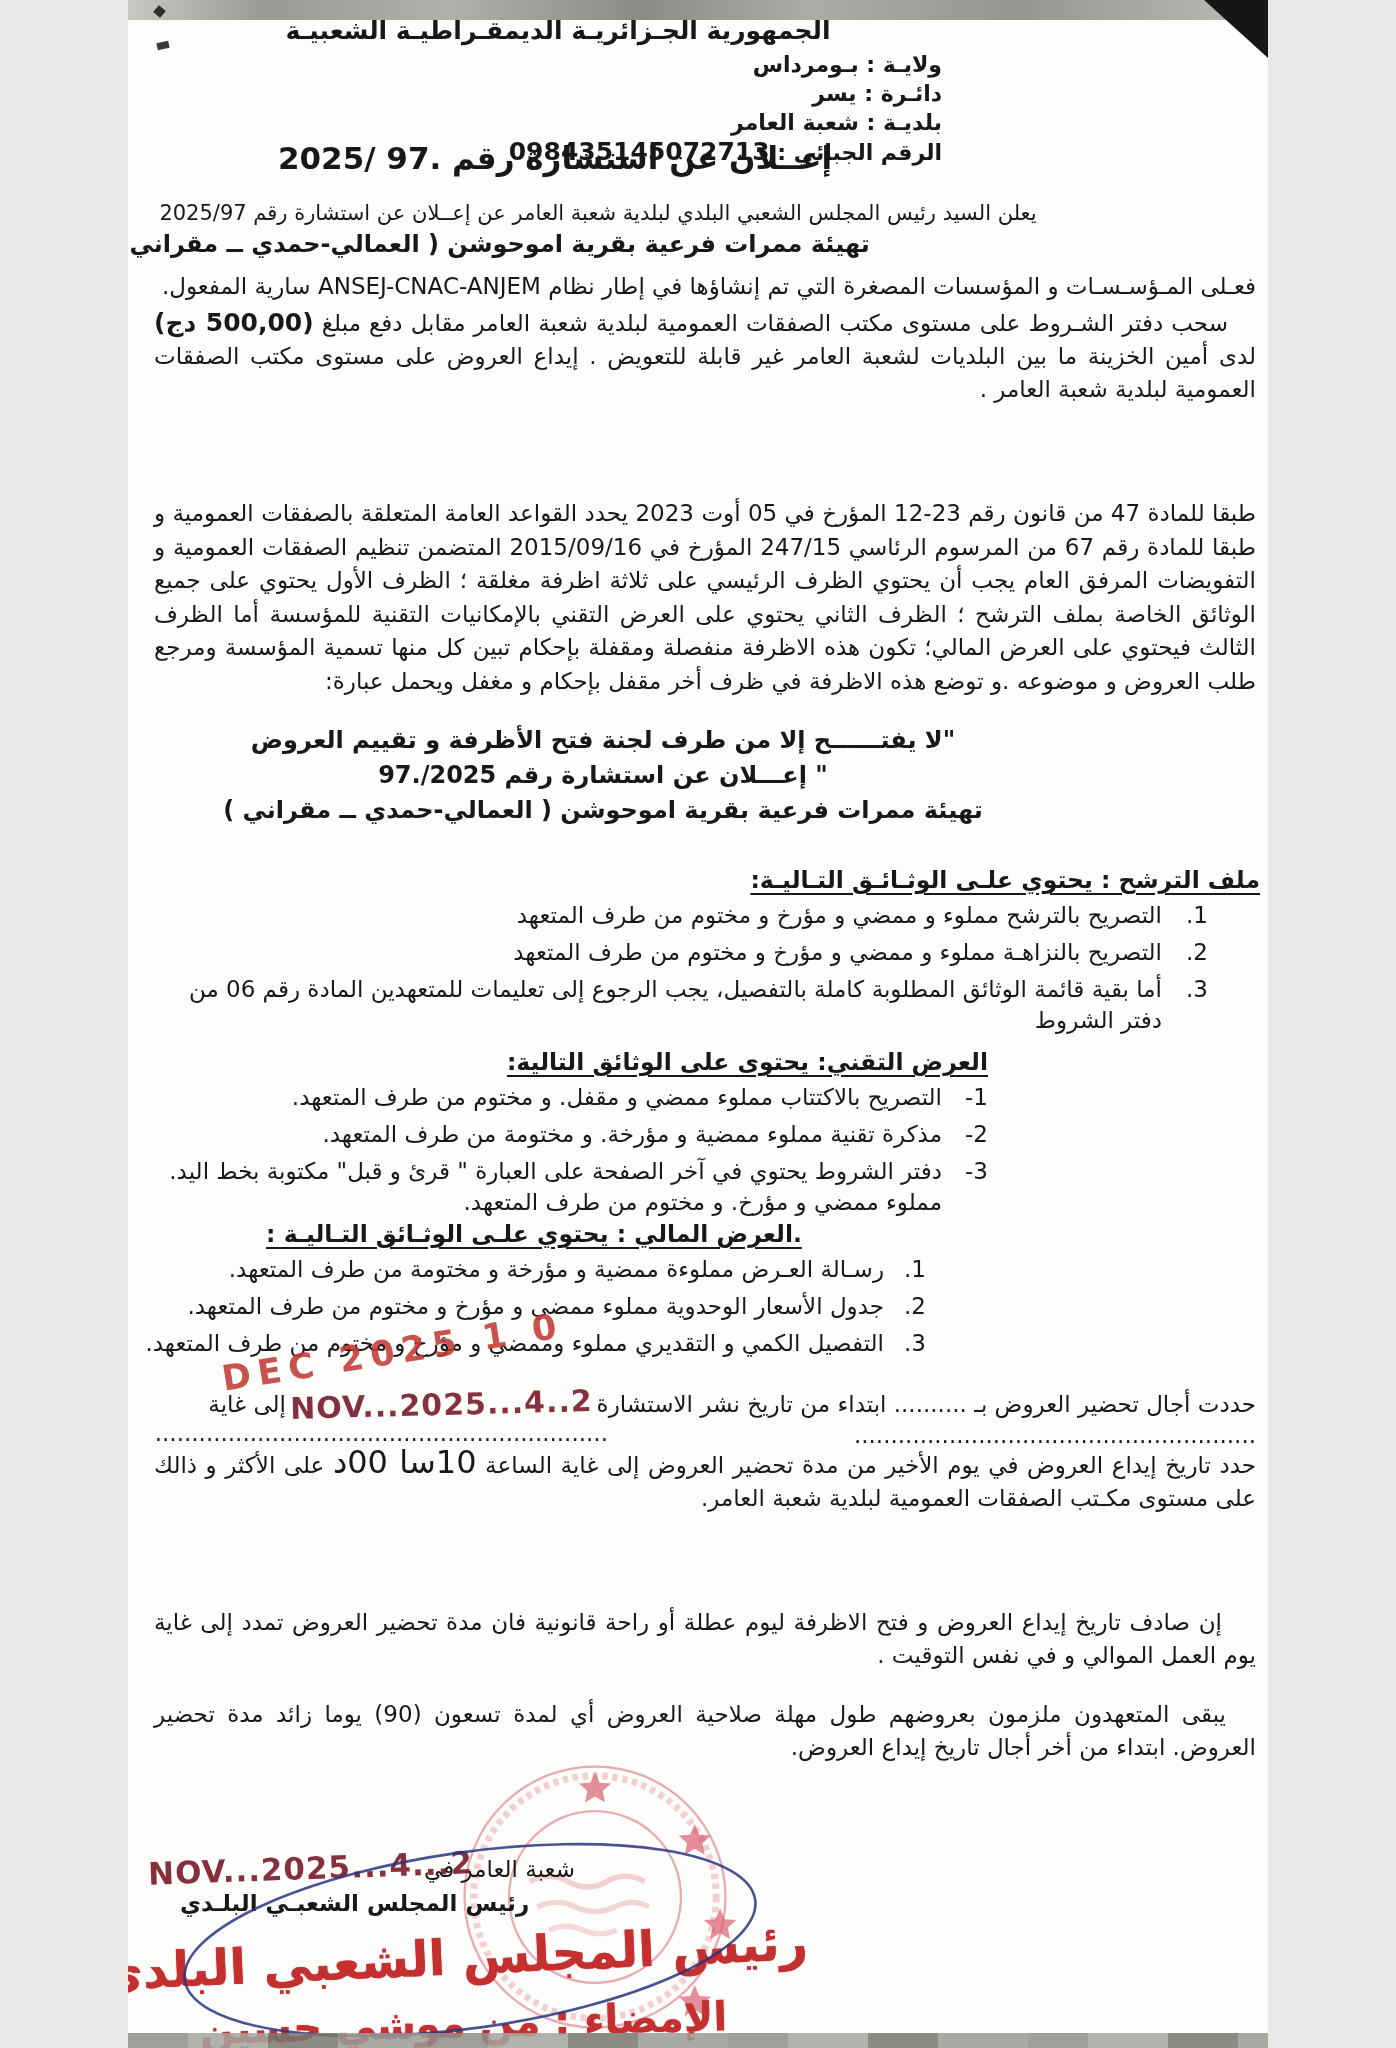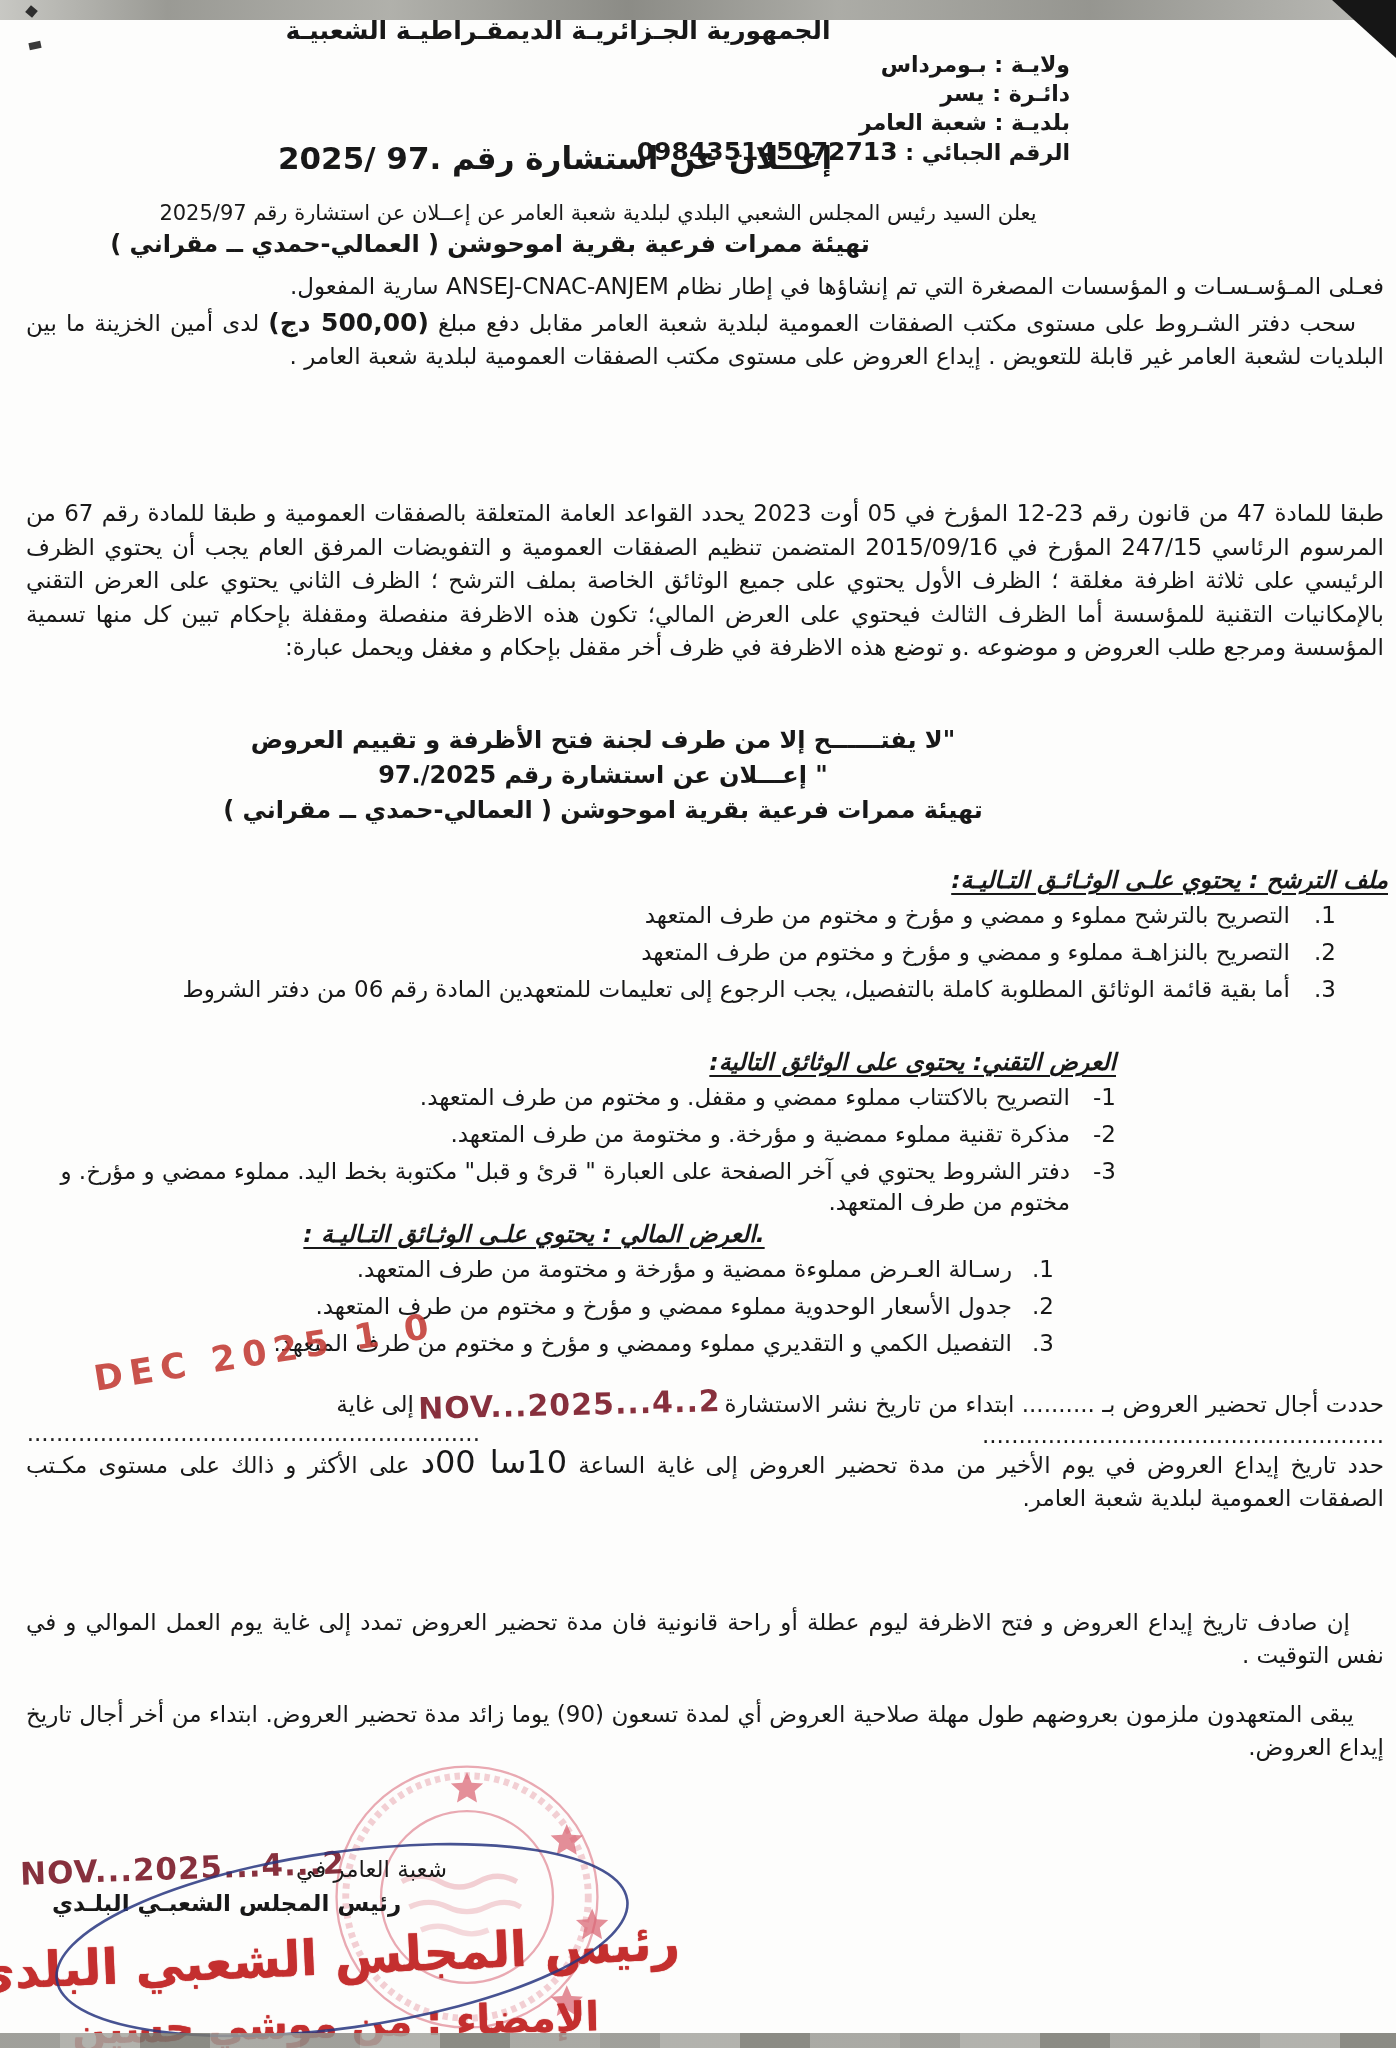--- a/index.html
+++ b/index.html
@@ -1,18 +1,18 @@
 <!DOCTYPE html>
 <html lang="ar" dir="rtl"><head>
 <meta charset="utf-8">
 <style>
   html,body{margin:0;padding:0;background:#e8e8e6;}
   .page{
     position:relative;
-    width:1396px;height:2048px;
+    width:1140px;height:2048px;
     margin:0 auto;
     background:#fdfdfc;
     overflow:hidden;
     direction:rtl;
     font-family:"DejaVu Sans",sans-serif;
     color:#181818;
   }
   .abs{position:absolute;}
   
   .top-band{
@@ -40,21 +40,21 @@
   .main-title{top:140px;font-weight:bold;font-size:31px;transform:translateX(-143px);}
   .intro{top:198px;font-size:21px;line-height:31px;transform:translateX(-100px);}
   .intro .b2{font-size:24px;font-weight:bold;transform:translateX(-108px);display:block;}
   .para{right:12px;left:26px;font-size:23px;line-height:33px;text-align:justify;}
   .ansej{top:270px;text-align:right;}
   .fee{top:306px;text-indent:28px;}
   .fee .amount{font-weight:bold;font-size:25px;}
   .legal{top:497px;line-height:33.5px;}
   .quote{top:723px;font-weight:bold;font-size:24px;line-height:35px;transform:translateX(-95px);}
   .sec{font-size:23px;}
-  .sec-h{font-weight:bold;text-decoration:underline;text-underline-offset:5px;font-size:23.5px;font-style:italic;}
+  .sec-h{font-weight:bold;text-decoration:underline;text-underline-offset:5px;font-size:23.5px;}
   .cand{top:866px;right:8px;left:26px;}
   .tech{top:1048px;right:280px;left:10px;}
   .fin{top:1220px;right:338px;left:10px;text-align:center;}
   .li{display:flex;gap:16px;margin-top:6px;align-items:baseline;}
   .li .num{min-width:30px;}
   .cand .li{padding-right:52px;}
   .li{line-height:31px;}
   
   .dec-stamp{
     top:1332px;left:92px;

